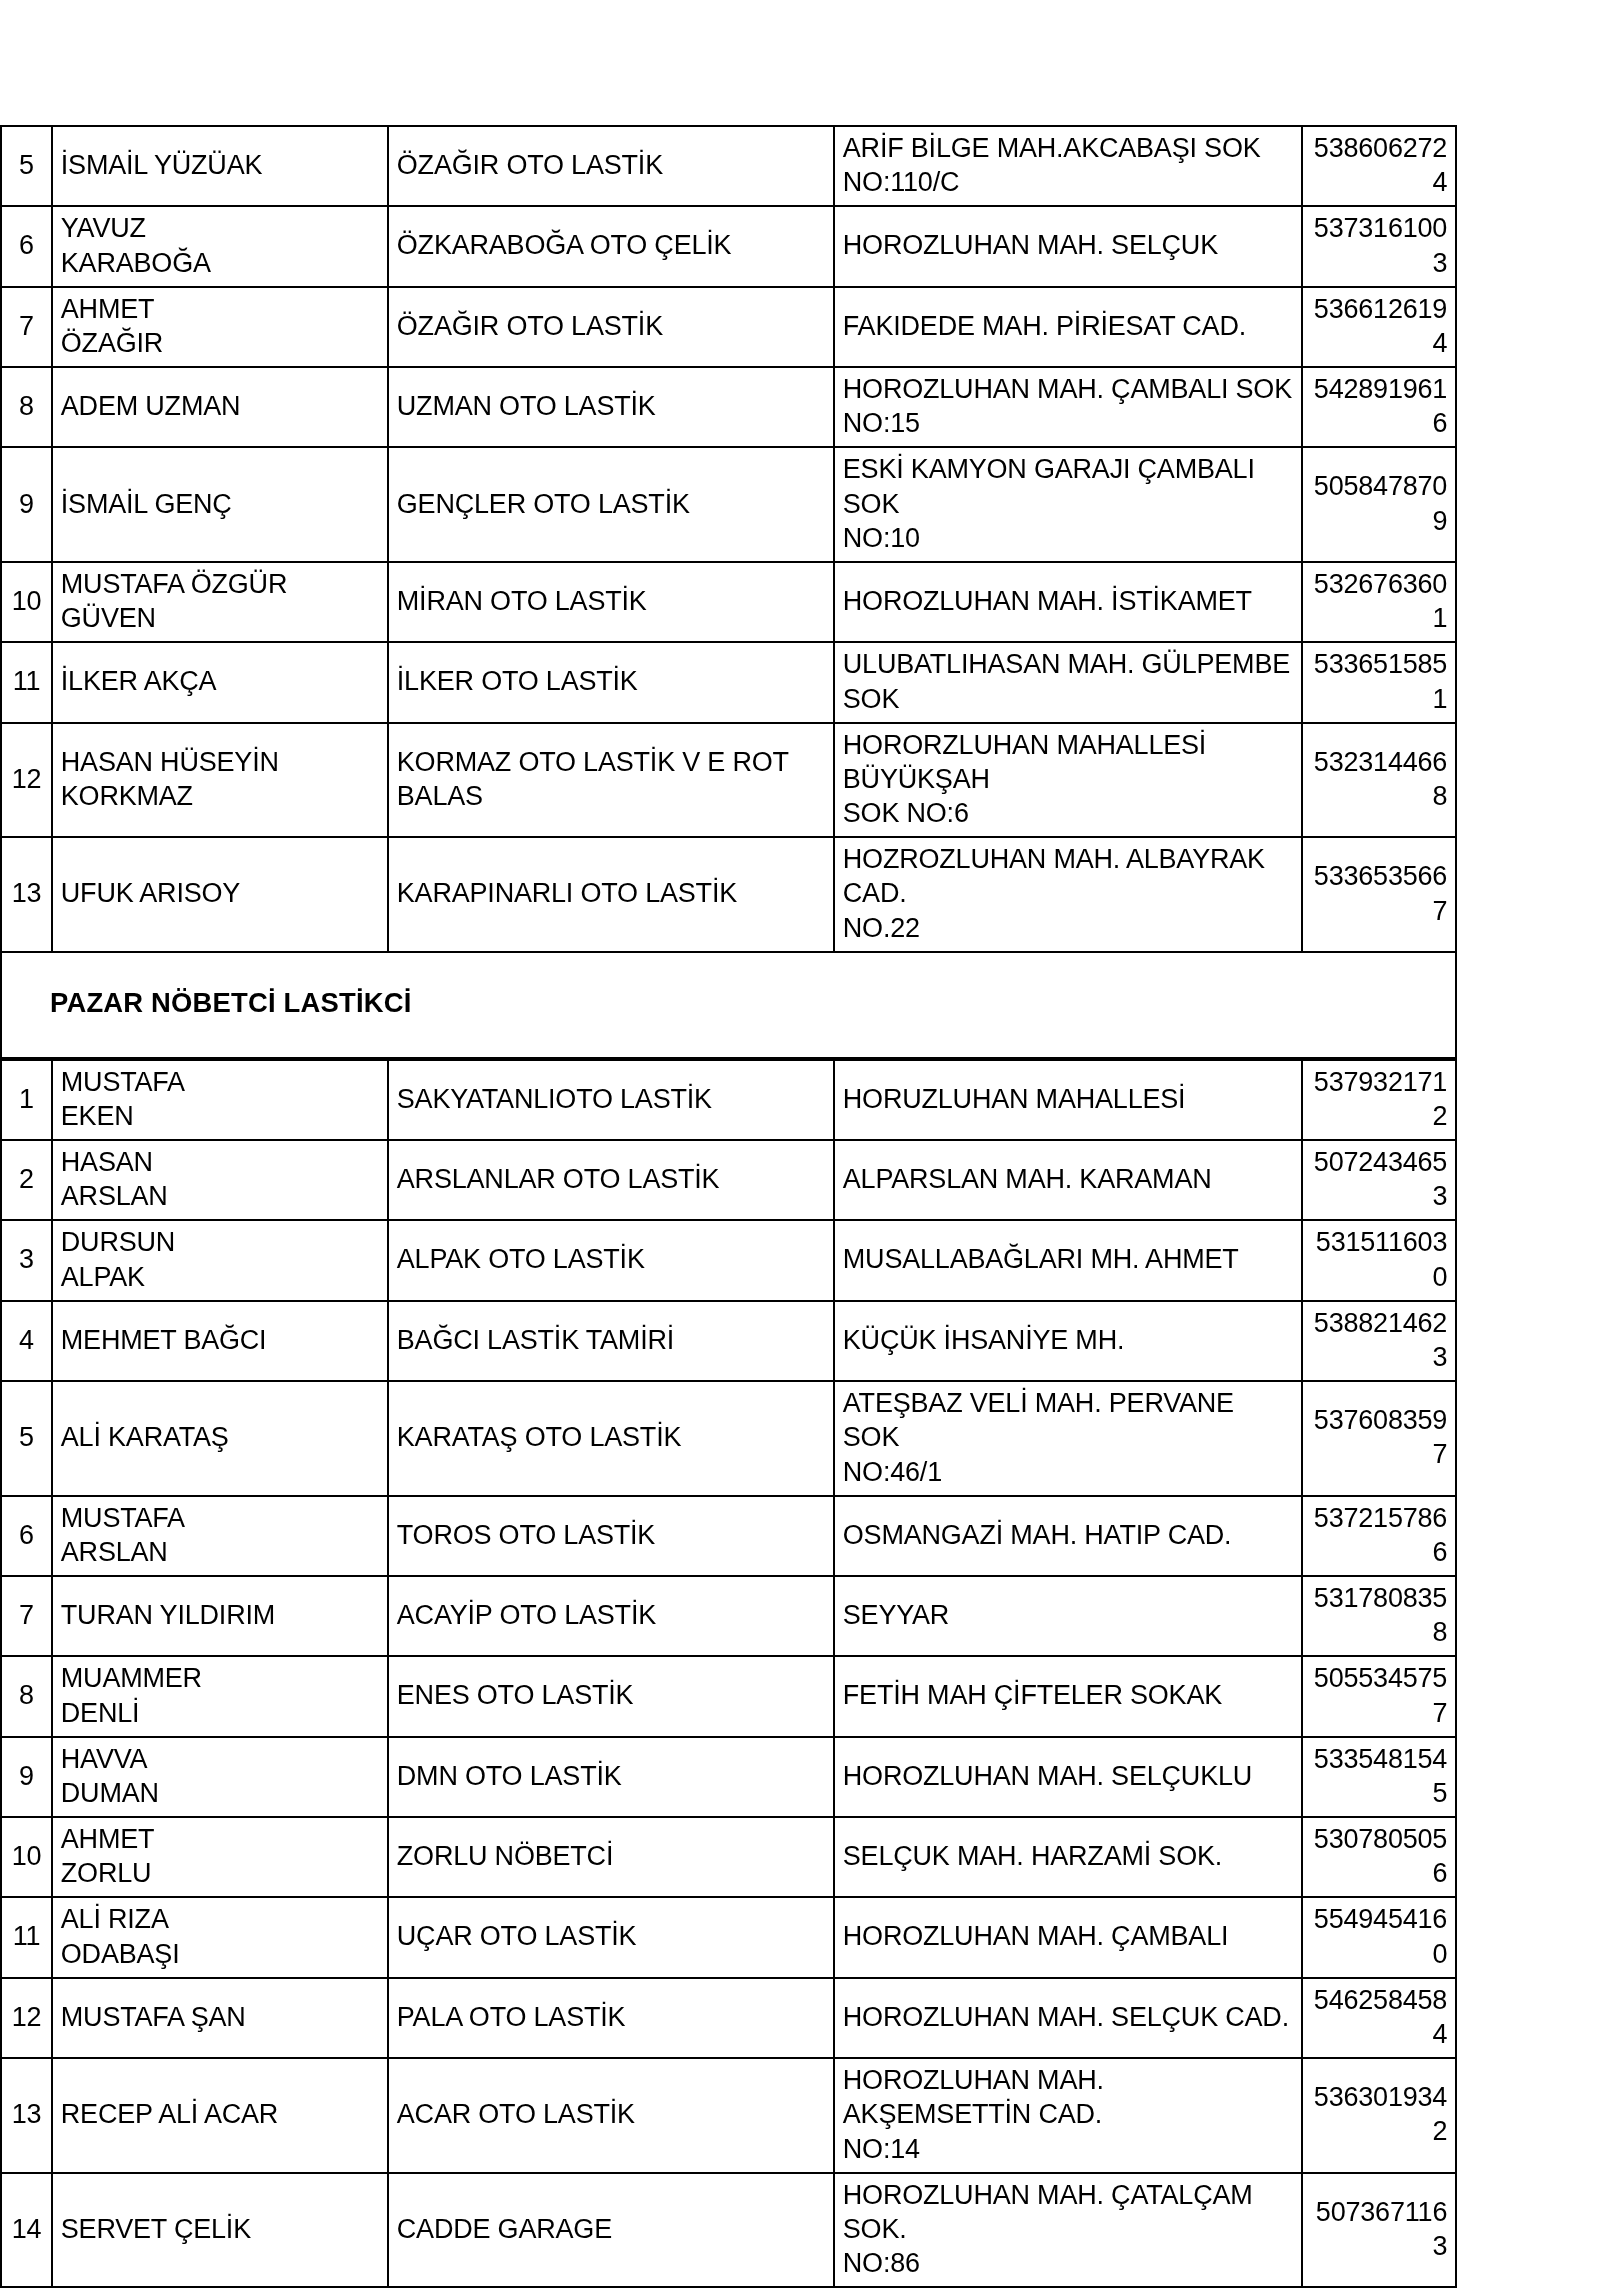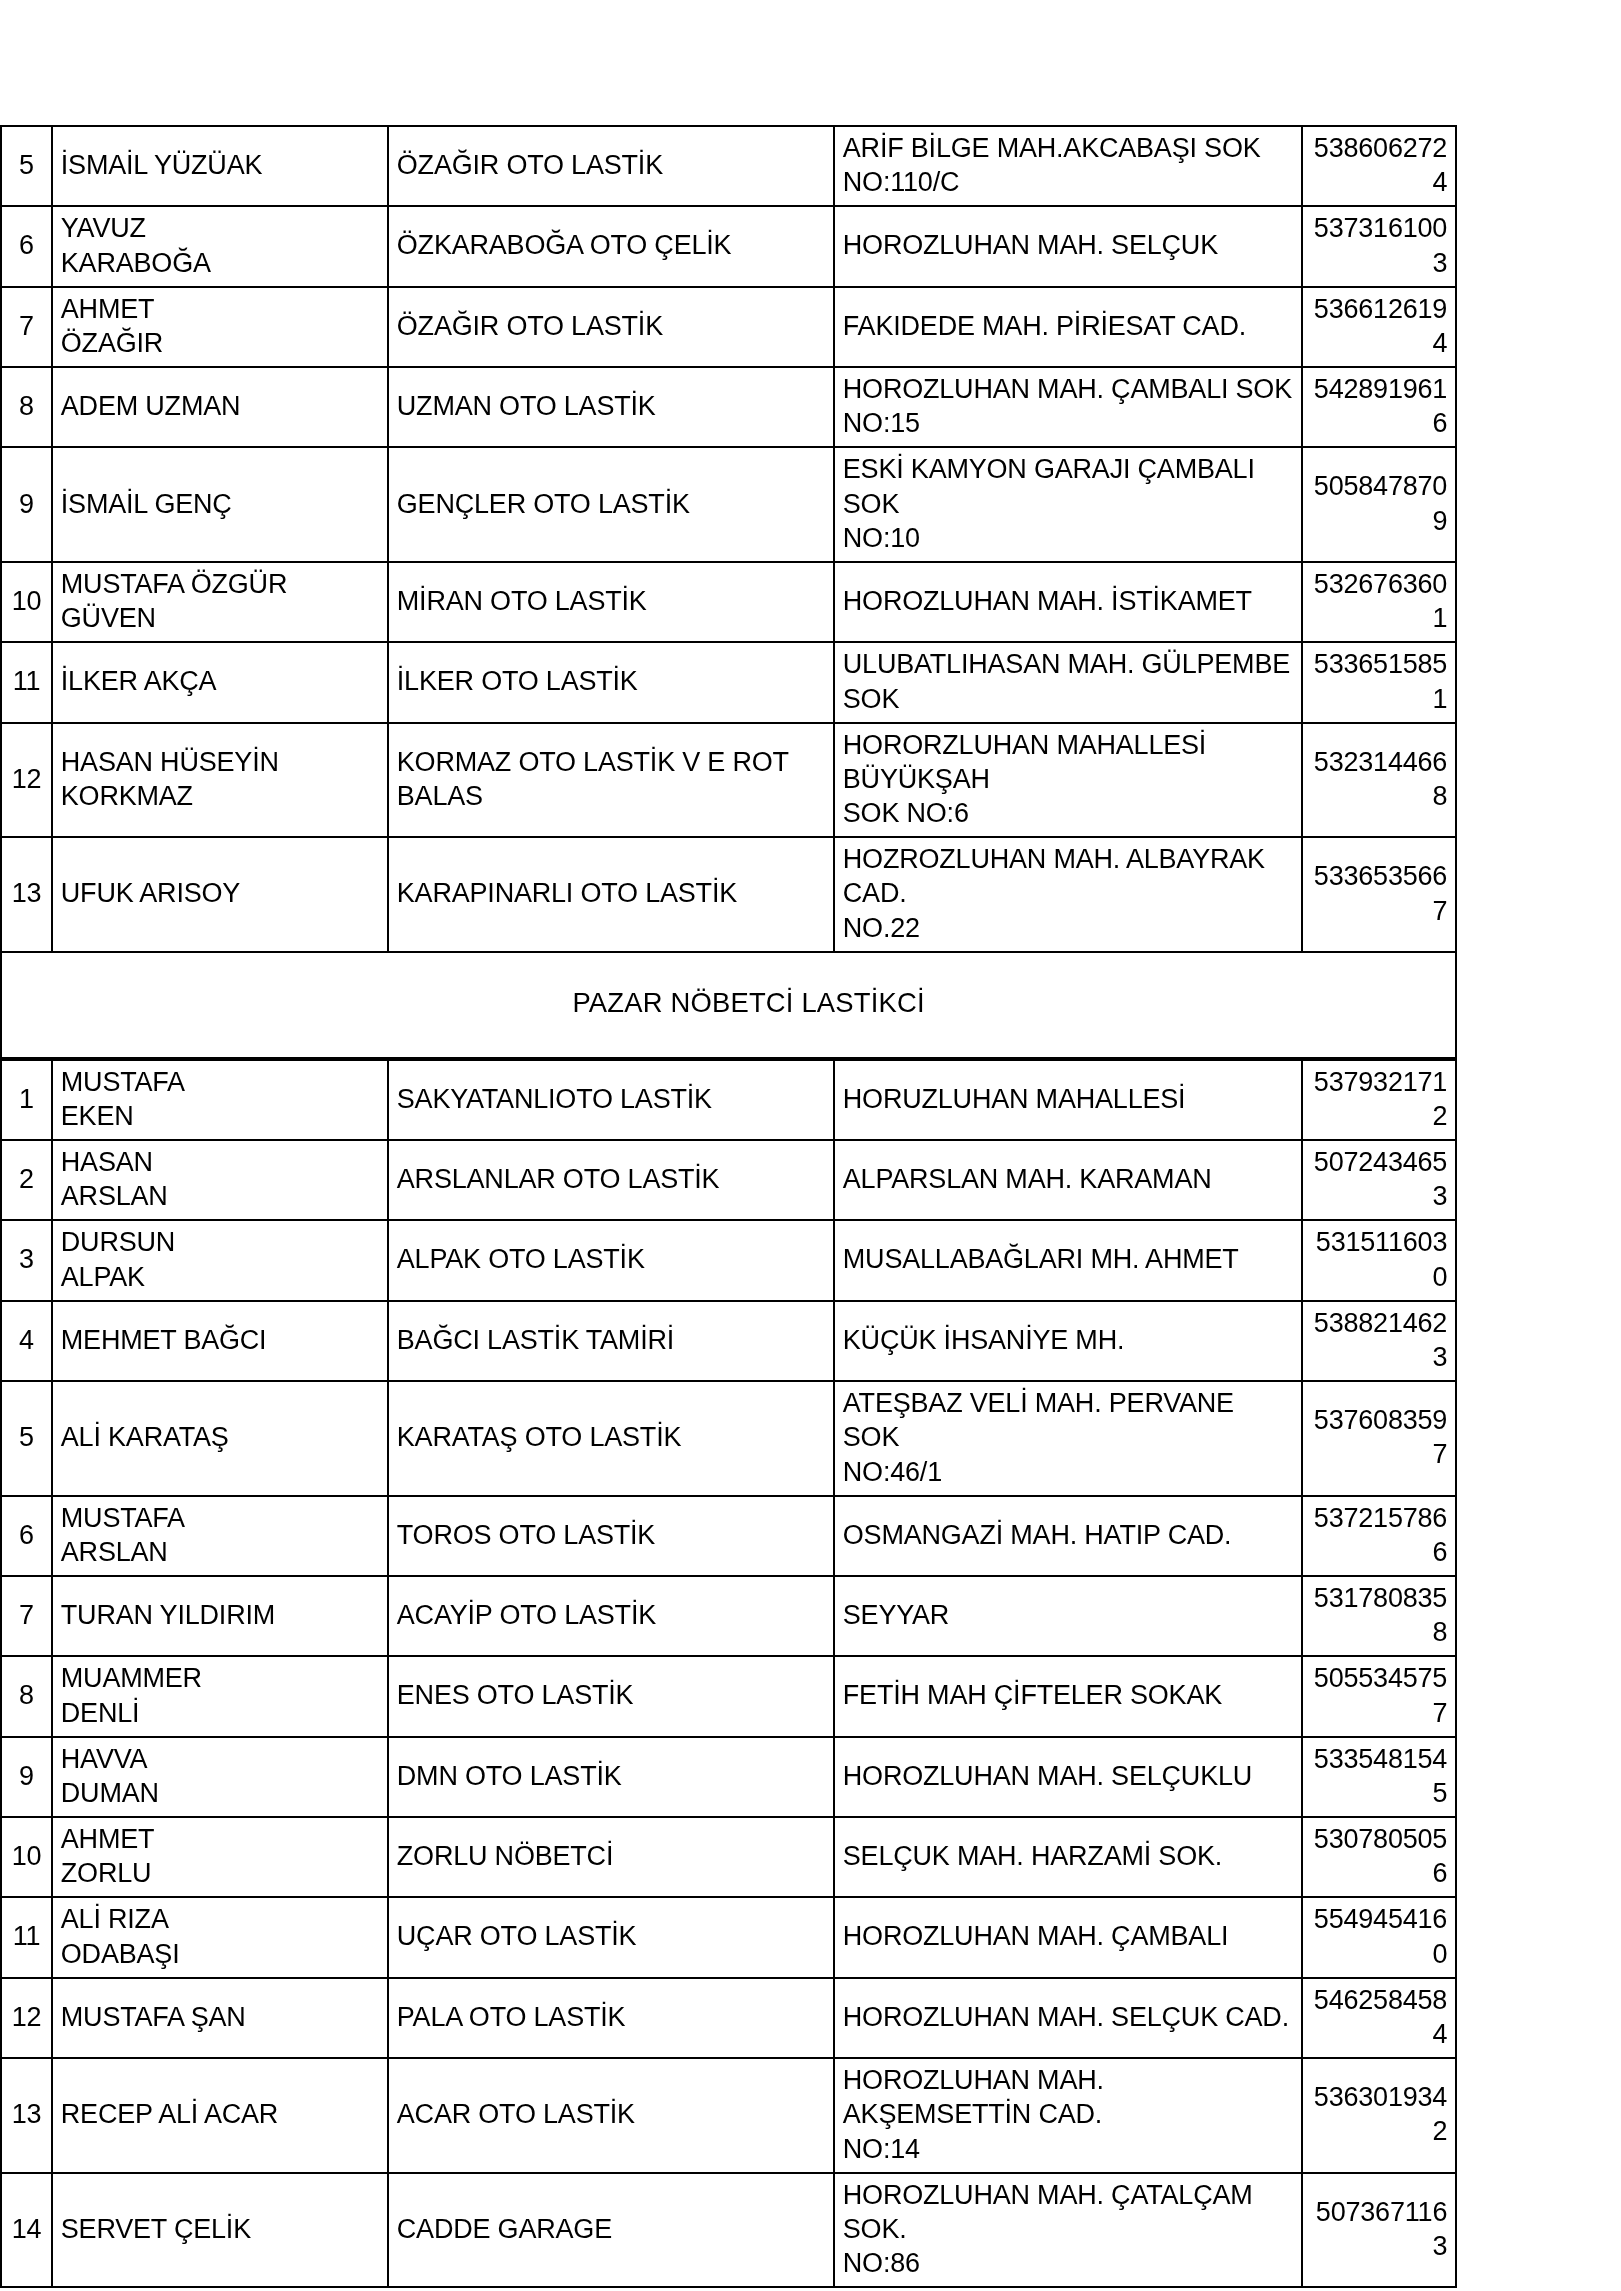--- a/index.html
+++ b/index.html
@@ -60,22 +60,21 @@
   td.addr { padding-left: 9.8px; }
   td.firm { padding-left: 11.8px; }
   td.name { padding-left: 11.8px; border-radius: 17px; }
 
   tr.section-row td {
     border-left: 2.2px solid #000000;
     border-right: 2.2px solid #000000;
     border-top: 2.9px solid #000000;
     border-bottom: 2.9px solid #000000;
     height: 94px;
-    text-align: center;
-    font-weight: normal;
+    font-weight: bold;
     font-size: 27.4px;
     letter-spacing: 0.2px;
     vertical-align: middle;
     padding-left: 48px;
   }
   tr.spacer-row td {
     border: none;
     height: 0;
     padding: 0;
   }

